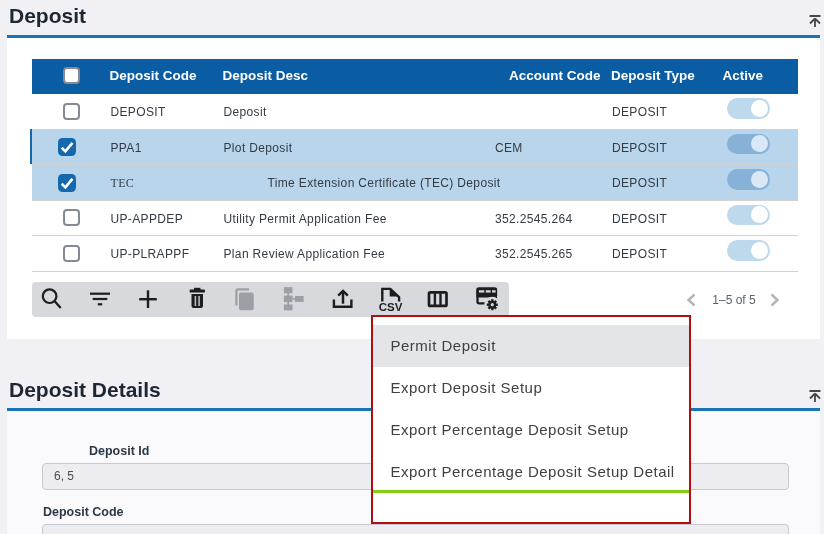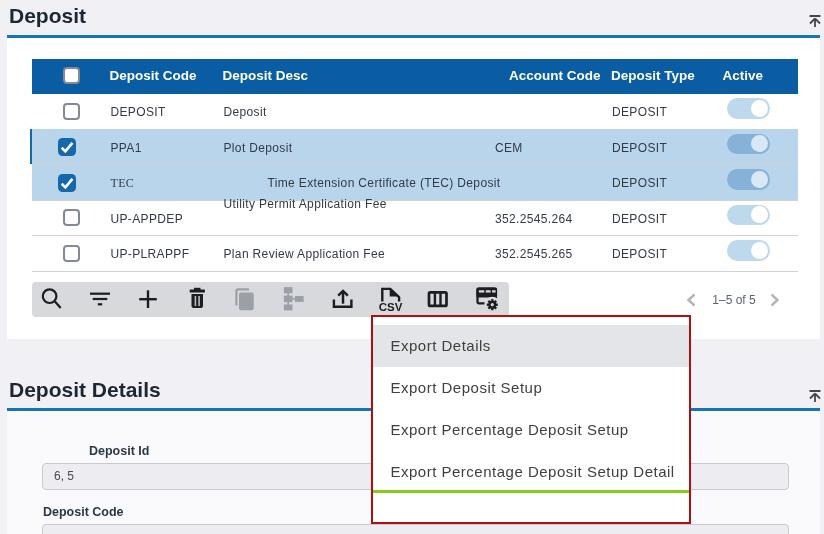--- a/index.html
+++ b/index.html
@@ -75,21 +75,21 @@
 <div class="abs rowtext" style="left:110.5px; top:176px;font-family:Liberation Serif, serif;">TEC</div>
 <div class="abs rowtext" style="left:223.5px; top:176px;margin-left:44px;">Time Extension Certificate (TEC) Deposit</div>
 <div class="abs rowtext" style="left:612px; top:176px;">DEPOSIT</div>
 <div class="abs toggle" style="left:727px; top:169px; background:#87b2d7;">
     <span class="knob" style="background:#d9e8f6;"></span>
   </div>
 
 <div class="abs sep" style="left:32px; top:235px; width:766px;"></div>
 <div class="abs cb off" style="left:62.5px; top:209px;"></div>
 <div class="abs rowtext" style="left:110.5px; top:211.5px;">UP-APPDEP</div>
-<div class="abs rowtext" style="left:223.5px; top:197px;text-align:center;">Utility Permit Application Fee</div>
+<div class="abs rowtext" style="left:223.5px; top:212px;text-align:center;">Utility Permit Application Fee</div>
 <div class="abs rowtext" style="left:495px; top:211.5px;">352.2545.264</div>
 <div class="abs rowtext" style="left:612px; top:211.5px;">DEPOSIT</div>
 <div class="abs toggle" style="left:727px; top:204.5px; background:#bed8ec;">
     <span class="knob" style="background:#ffffff;"></span>
   </div>
 
 <div class="abs sep" style="left:32px; top:270.5px; width:766px;"></div>
 <div class="abs cb off" style="left:62.5px; top:244.5px;"></div>
 <div class="abs rowtext" style="left:110.5px; top:247px;">UP-PLRAPPF</div>
 <div class="abs rowtext" style="left:223.5px; top:247px;">Plan Review Application Fee</div>
@@ -192,17 +192,17 @@
   <path d="M6 4.5 L11 9.5 M6 4.5 L1 9.5 M6 5 L6 13" stroke="#44454f" stroke-width="1.8" fill="none"></path>
 </svg>
 
 <div class="abs lbl" style="left:49px; top:444px;padding-left:40px;">Deposit Id</div>
 <div class="abs inp" style="left:42px; top:463px; width:747px; height:27px; line-height:25px; padding-left:11px;">6, 5</div>
 <div class="abs lbl" style="left:43px; top:505px;">Deposit Code</div>
 <div class="abs inp" style="left:42px; top:524px; width:747px; height:27px;"></div>
 
 <div class="abs" style="left:371px; top:314.5px; width:320px; height:209px; background:#ffffff; border:2.5px solid #ae0f10; z-index:10;">
   <div style="height:8px;"></div>
-  <div class="mitem" style="background:#e4e5e8;">Export Details</div>
+  <div class="mitem" style="background:#e4e5e8;">Permit Deposit</div>
   <div class="mitem">Export Deposit Setup</div>
   <div class="mitem">Export Percentage Deposit Setup</div>
   <div class="mitem" style="border-bottom:3px solid #84cc16;">Export Percentage Deposit Setup Detail</div>
 </div>
 
 </body></html>

